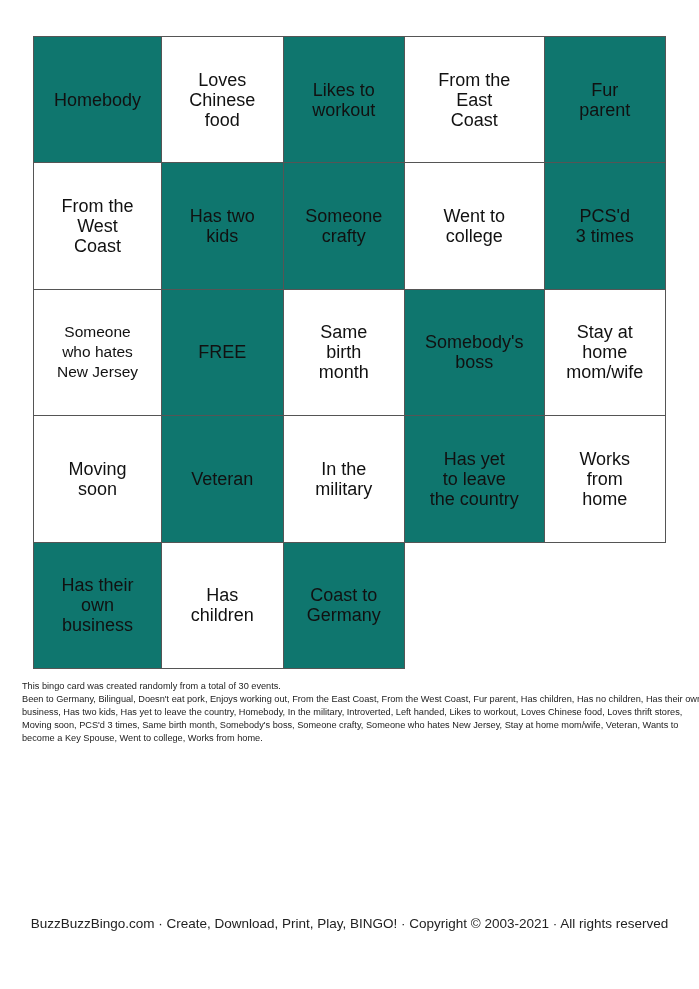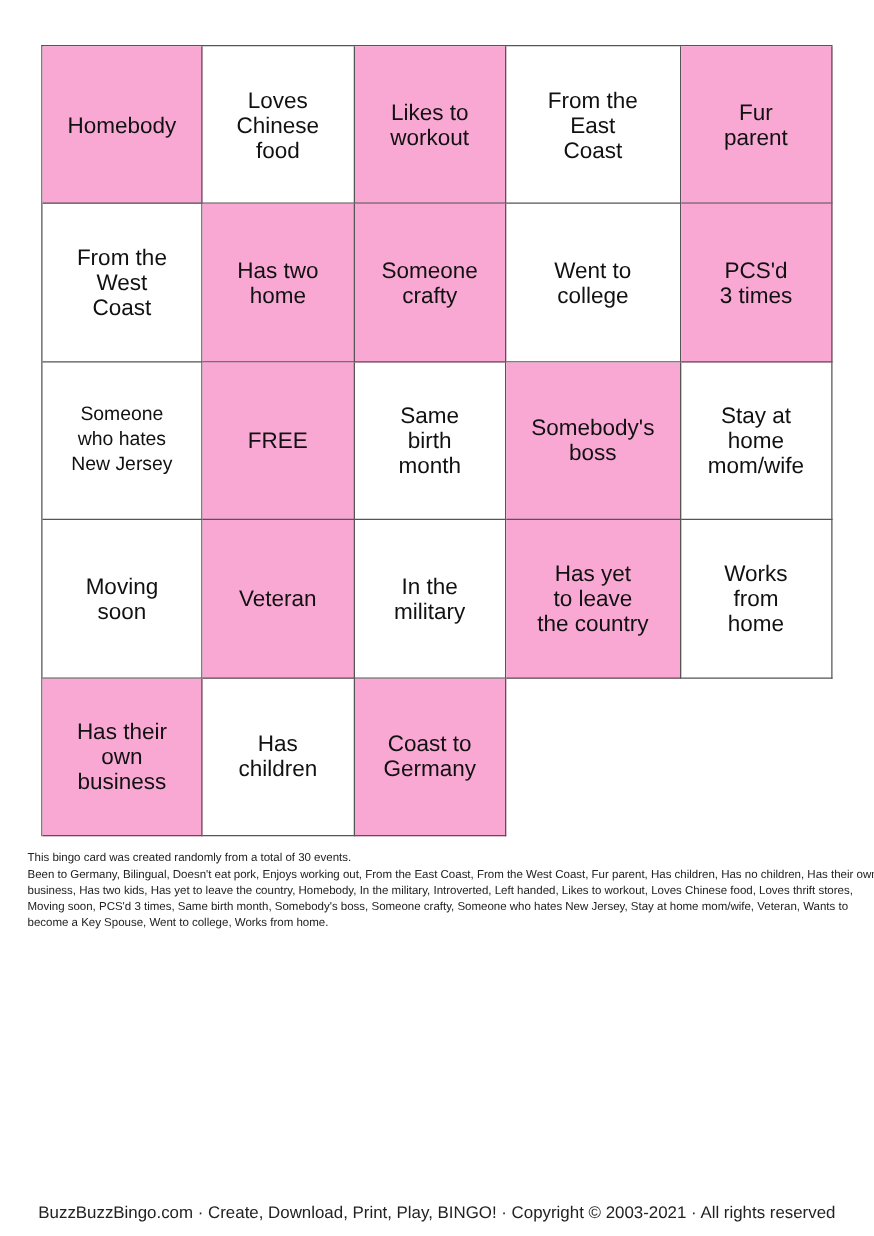--- a/index.html
+++ b/index.html
@@ -20,29 +20,29 @@
   .cell {
     border-right: 1px solid #555;
     border-bottom: 1px solid #555;
     display: flex; align-items: center; justify-content: center;
     text-align: center;
     font-size: 18px; line-height: 20px;
     padding: 0 20px;
     white-space: pre-line;
     box-sizing: border-box;
   }
-  .cell.gray { background: #f9a8d4; }
+  .cell.gray { background: #0f766e; }
   .cell.small { font-size: 15.5px; }
   .notes {
     position: absolute; left: 10px; top: 680px; width: 682px;
     font-size: 9.2px; line-height: 13px; color: #222; margin-left: 12px;
   }
   .notes p { margin: 0; }
   .footer {
-    position: absolute; left: 0; top: 962px; width: 699px;
+    position: absolute; left: 0; top: 916px; width: 699px;
     text-align: center; font-size: 13.5px; color: #222;
   }
 </style>
 </head>
 <body>
 
 <div class="grid" id="grid">
     <div class="cell gray">Homebody</div>
     <div class="cell white">Loves
 Chinese
@@ -50,21 +50,21 @@
     <div class="cell gray">Likes to
 workout</div>
     <div class="cell white">From the
 East
 Coast</div>
     <div class="cell gray">Fur parent</div>
     <div class="cell white">From the
 West
 Coast</div>
     <div class="cell gray">Has two
-home</div>
+kids</div>
     <div class="cell gray">Someone
 crafty</div>
     <div class="cell white">Went to
 college</div>
     <div class="cell gray">PCS'd
 3 times</div>
     <div class="cell white small">Someone
 who hates
 New Jersey</div>
     <div class="cell gray">FREE</div>

